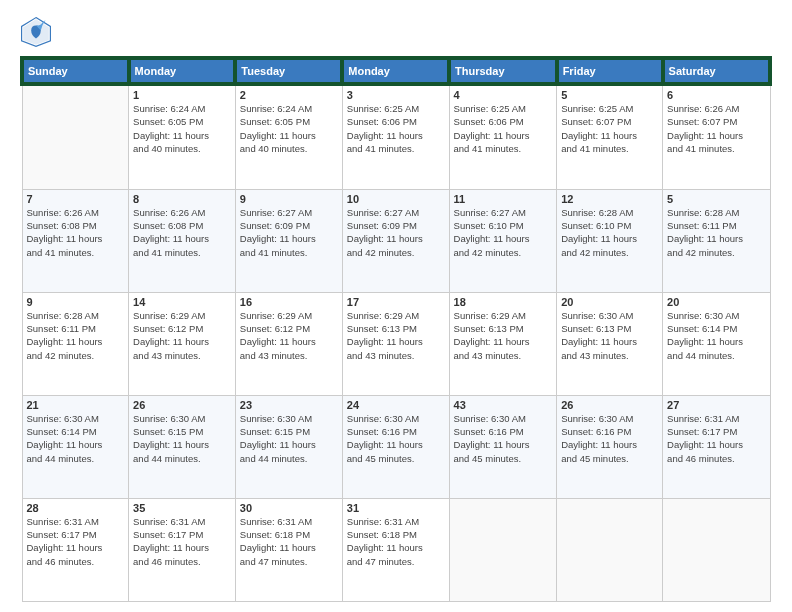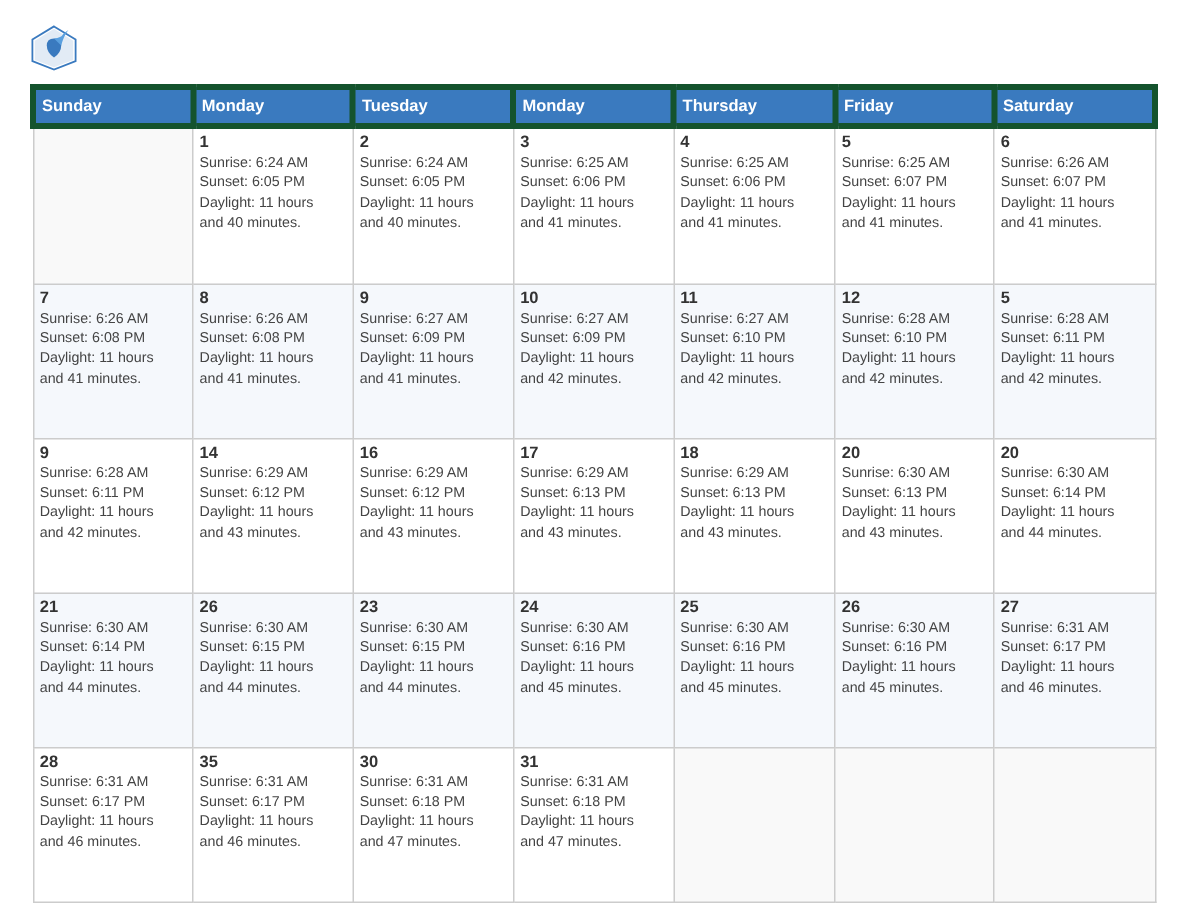--- a/index.html
+++ b/index.html
@@ -304,21 +304,21 @@
 and 44 minutes.</div>
           </td>
           <td>
             <span class="day-num">24</span>
             <div class="day-info" style="white-space: pre-line;">Sunrise: 6:30 AM
 Sunset: 6:16 PM
 Daylight: 11 hours
 and 45 minutes.</div>
           </td>
           <td>
-            <span class="day-num">25</span>
+            <span class="day-num">43</span>
             <div class="day-info" style="white-space: pre-line;">Sunrise: 6:30 AM
 Sunset: 6:16 PM
 Daylight: 11 hours
 and 45 minutes.</div>
           </td>
           <td>
             <span class="day-num">26</span>
             <div class="day-info" style="white-space: pre-line;">Sunrise: 6:30 AM
 Sunset: 6:16 PM
 Daylight: 11 hours

